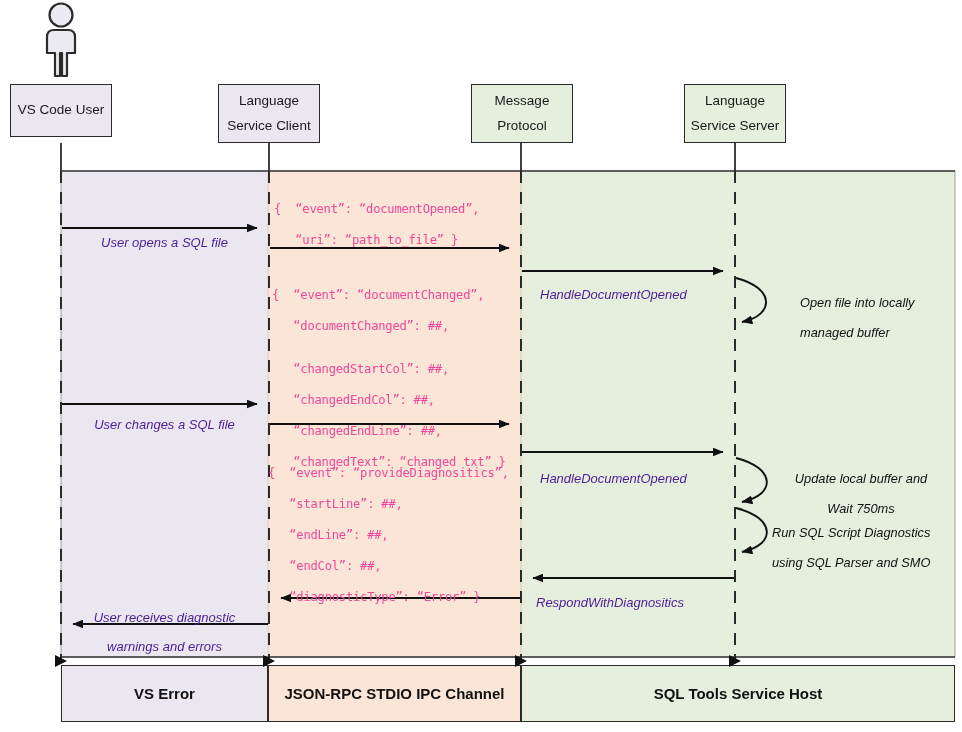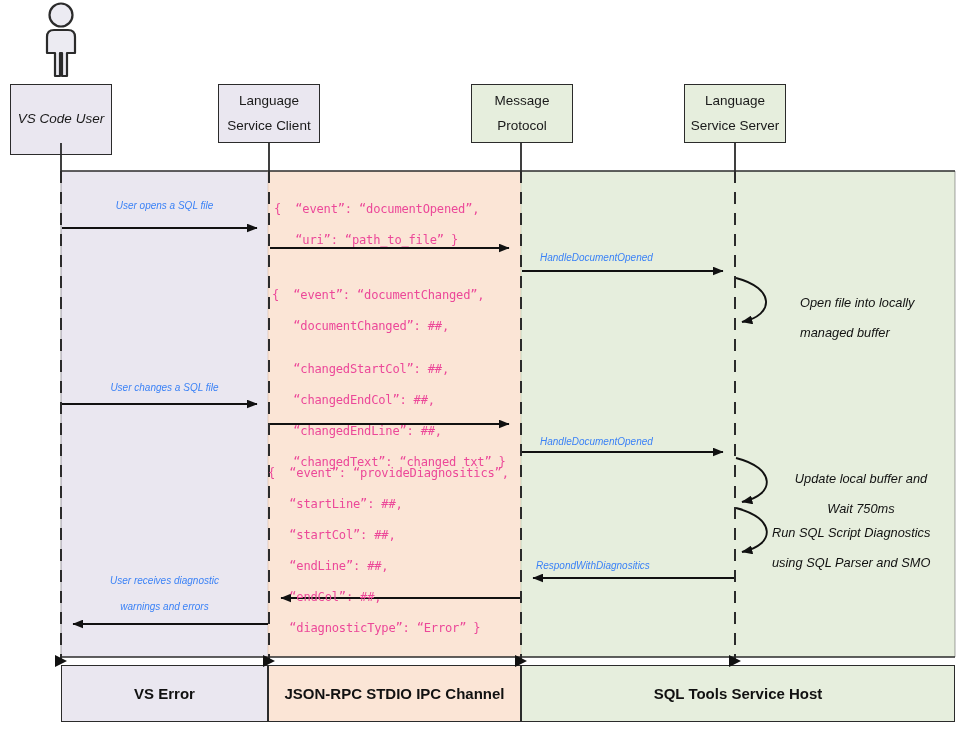--- a/index.html
+++ b/index.html
@@ -45,24 +45,25 @@
     white-space:nowrap;
   }
   .legend-cell.lilac { background:#eae7f0; }
   .legend-cell.peach { background:#fbe5d6; }
   .legend-cell.green { background:#e6eedd; }
 
   
   .msg-label {
     position:absolute;
     font-style:italic;
-    font-size:10px;
-    color:#3b82f6;
+    font-size:13px;
+    color:#4c1d95;
     white-space:nowrap;
     line-height:1.05;
+    margin-top:35px;
   }
   .msg-label.center { text-align:center; }
   .note-label {
     position:absolute;
     font-style:italic;
     font-size:12.8px;
     color:#111;
     white-space:nowrap;
     line-height:1.05;
   }
@@ -79,21 +80,21 @@
 </style>
 </head>
 <body>
 
 <div id="stage">
 
   <div class="band lilac" style="left:61px; top:171px; width:207px; height:486px;"></div>
   <div class="band peach" style="left:268px; top:171px; width:253px; height:486px;"></div>
   <div class="band green" style="left:521px; top:171px; width:434px; height:486px;"></div>
 
-  <div class="pbox lilac" style="left:10px; top:84px; width:102px; height:71px;font-style:italic;">
+  <div class="pbox lilac" style="left:10px; top:84px; width:102px; height:53px;">
     <span>VS Code User</span>
   </div>
 
   <div class="pbox lilac" style="left:218px; top:84px; width:102px; height:59px;">
     <span>Language</span>
     <span>Service Client</span>
   </div>
 
   <div class="pbox green" style="left:471px; top:84px; width:102px; height:59px;">
     <span>Message</span>
@@ -233,19 +234,18 @@
     <div class="json-line" style="position:relative; margin-bottom:17px;">   “documentChanged”: ##,</div>
     <div class="json-line" style="position:relative; margin-bottom:17px;margin-top:29px;">   “changedStartCol”: ##,</div>
     <div class="json-line" style="position:relative; margin-bottom:17px;">   “changedEndCol”: ##,</div>
     <div class="json-line" style="position:relative; margin-bottom:17px;">   “changedEndLine”: ##,</div>
     <div class="json-line" style="position:relative;">   “changedText”: “changed txt” }</div>
   </div>
 
   <div style="position:absolute; left:268px; top:466px;">
     <div class="json-line" style="position:relative; margin-bottom:17px;">{  “event”: “provideDiagnositics”,</div>
     <div class="json-line" style="position:relative; margin-bottom:17px;">   “startLine”: ##,</div>
-    <div class="json-line" style="position:relative; margin-bottom:17px;">   “startCol”: ##,</div>
     <div class="json-line" style="position:relative; margin-bottom:17px;">   “endLine”: ##,</div>
     <div class="json-line" style="position:relative; margin-bottom:17px;">   “endCol”: ##,</div>
     <div class="json-line" style="position:relative;">   “diagnosticType”: “Error” }</div>
   </div>
 
 </div>
 
 </body></html>

